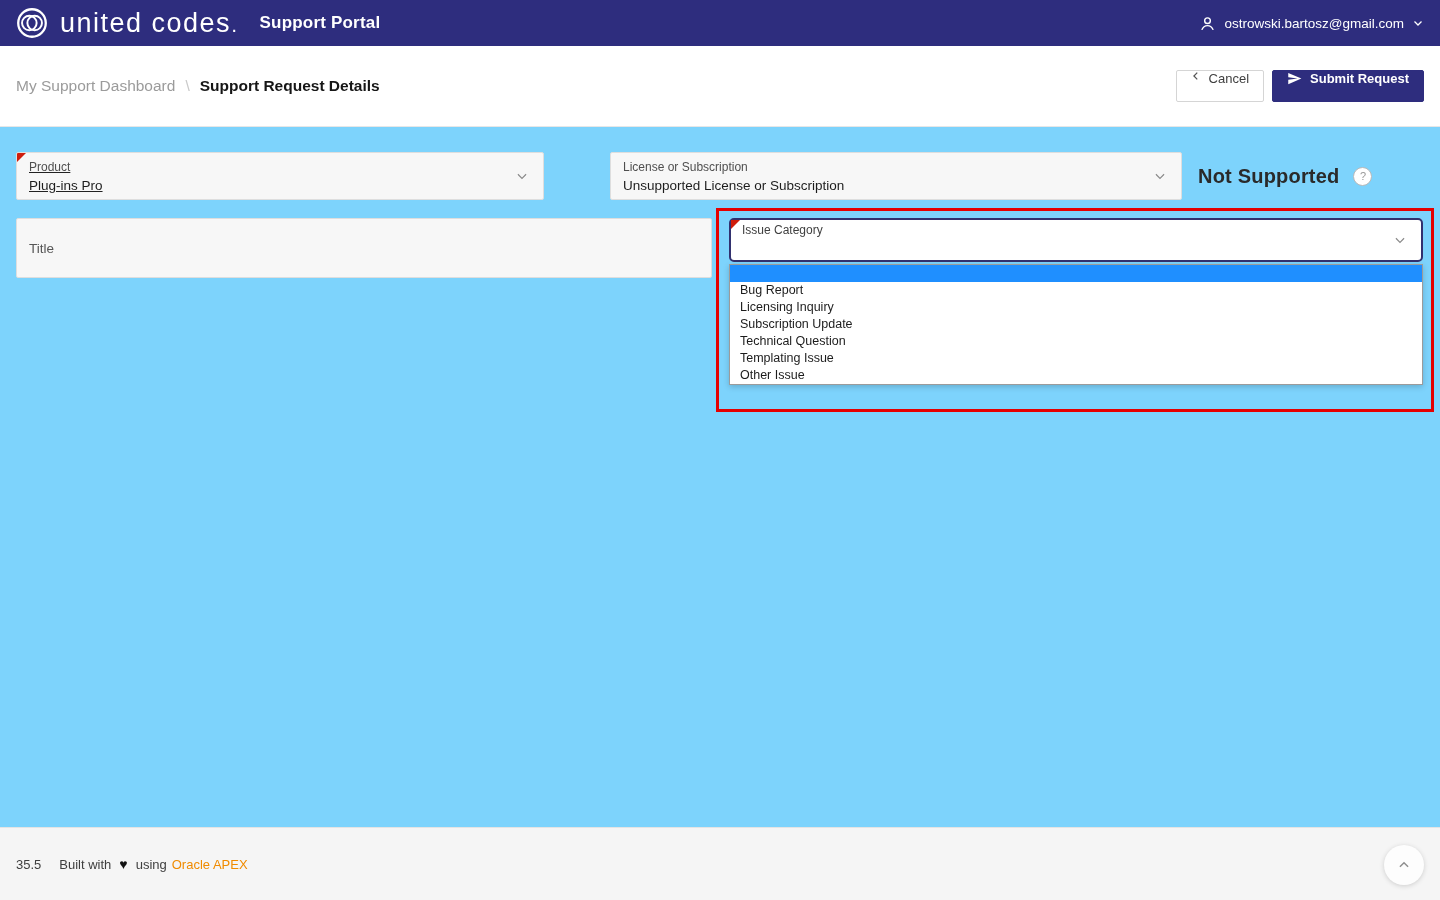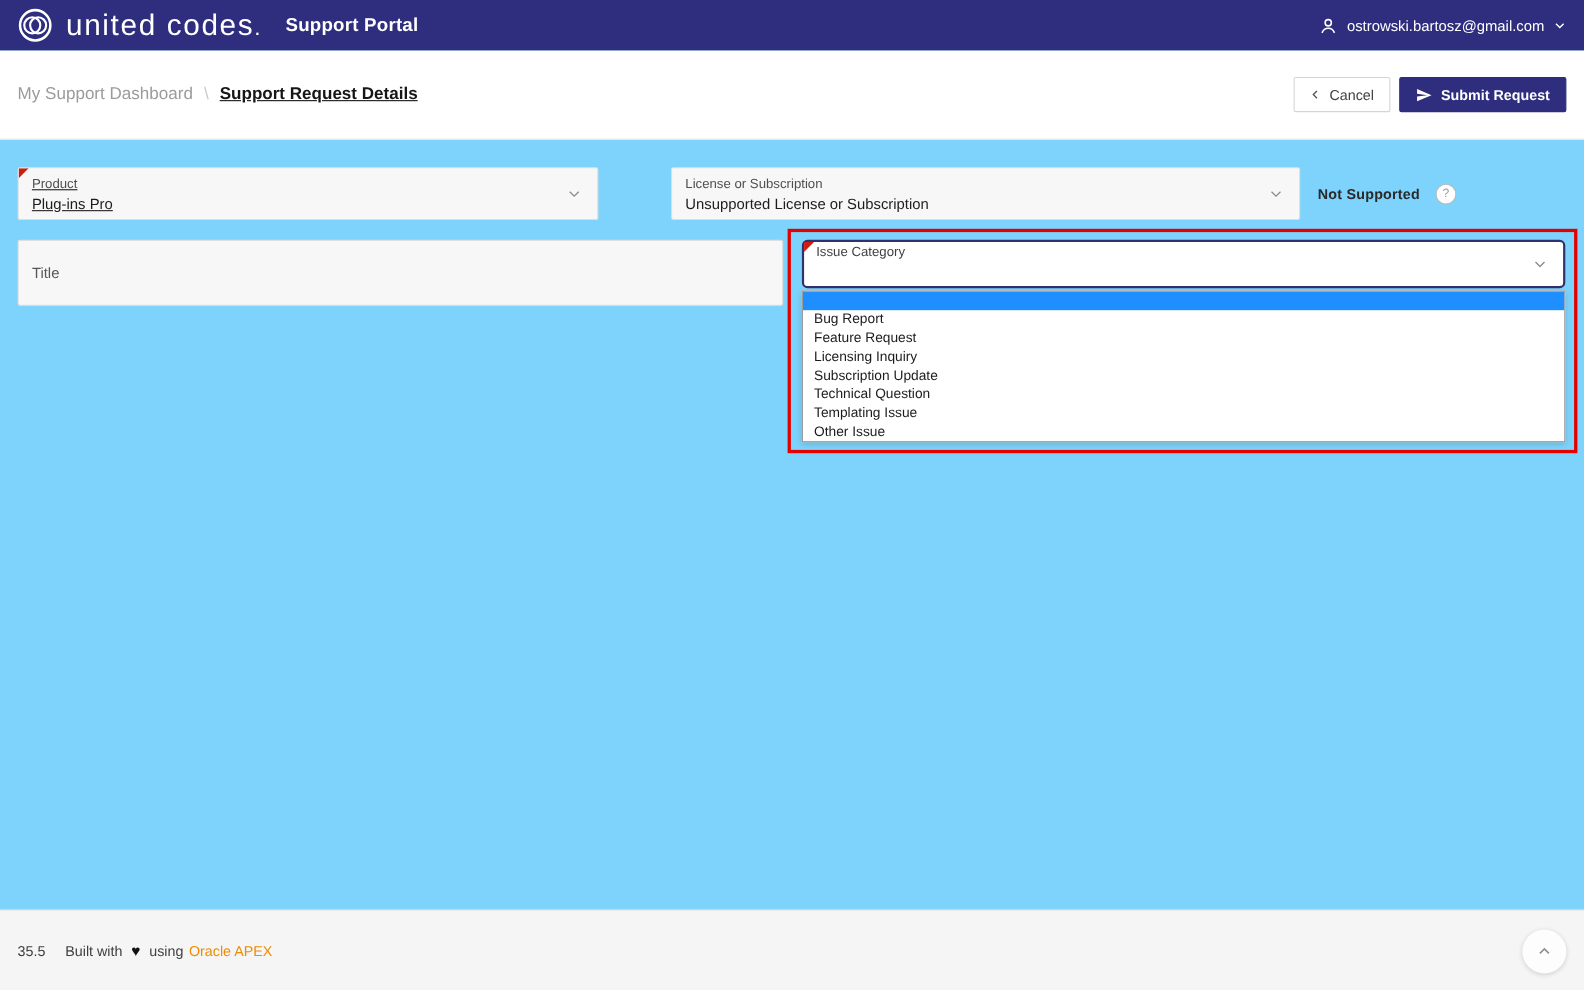--- a/index.html
+++ b/index.html
@@ -39,24 +39,24 @@
 
   
   .page-header {
     position: absolute; top: 46px; left: 0; right: 0; height: 81px;
     background: #fff; border-bottom: 1px solid #e7e7e7;
     display: flex; align-items: center; padding: 12px 16px;
   }
   .breadcrumb { display: flex; align-items: center; gap: 10px; font-size: 15.5px; }
   .breadcrumb-parent { color: #9b9b9b; cursor: pointer; }
   .breadcrumb-sep { color: #c9c9c9; }
-  .breadcrumb-current { color: #161616; font-weight: 700; text-decoration: underline; }
+  .breadcrumb-current { color: #161616; font-weight: 700; }
   .header-buttons { margin-left: auto; display: flex; gap: 8px; align-items: center; }
   .btn {
-    display: inline-flex; align-items: center; gap: 8px;
+    display: inline-flex; gap: 8px;
     height: 32px; padding: 0 14px; border-radius: 2px;
     font-size: 13px; cursor: pointer; border: 1px solid transparent;
   }
   .btn-cancel { background: #fff; border-color: #d5d5d5; color: #404040; }
   .btn-submit { background: var(--accent, #2e2d7e); color: #fff; font-weight: 700; border-color: var(--accent, #2e2d7e); }
   .btn svg { display: block; }
 
   
   .field {
     position: absolute;
@@ -75,21 +75,21 @@
   .chev {
     position: absolute; right: 14px; top: 50%; transform: translateY(-50%);
   }
   .field-product { left: 16px; top: 152px; width: 528px; height: 48px; padding: 7px 12px; text-decoration: underline; }
   .field-license { left: 610px; top: 152px; width: 572px; height: 48px; padding: 7px 12px; }
 
   .support-status {
     position: absolute; left: 1198px; top: 152px; height: 48px;
     display: flex; align-items: center; gap: 14px;
   }
-  .support-status-text { font-size: 13px; font-weight: 700; color: #2a2a2a; letter-spacing: 0.2px; }
+  .support-status-text { font-size: 20px; font-weight: 700; color: #2a2a2a; letter-spacing: 0.2px; }
   .help-icon {
     width: 19px; height: 19px; border-radius: 50%;
     border: 1.5px solid #b9b9b9; color: #9a9a9a;
     font-size: 11px; display: flex; align-items: center; justify-content: center;
     cursor: pointer; background: #fff;
   }
 
   .field-title { left: 16px; top: 218px; width: 696px; height: 60px; display: flex; align-items: center; padding: 0 12px; }
   .field-title .flabel { font-size: 13.5px; color: #565656; }
 
@@ -223,21 +223,20 @@
     <span class="req-corner"></span>
     <span class="flabel">Issue Category</span>
     <svg class="chev" width="14" height="14" viewBox="0 0 24 24" fill="none" stroke="#8a8a8a" stroke-width="2">
       <polyline points="5 9 12 16 19 9"></polyline>
     </svg>
   </div>
 
   <div class="dropdown" id="issue-options">
       <div class="dropdown-option highlighted"></div>
       <div class="dropdown-option">Bug Report</div>
-      <div class="dropdown-option">Feature Request</div>
       <div class="dropdown-option">Licensing Inquiry</div>
       <div class="dropdown-option">Subscription Update</div>
       <div class="dropdown-option">Technical Question</div>
       <div class="dropdown-option">Templating Issue</div>
       <div class="dropdown-option">Other Issue</div>
     </div>
 
   <div class="footer">
     <span class="footer-version">35.5</span>
     <span class="footer-text">

